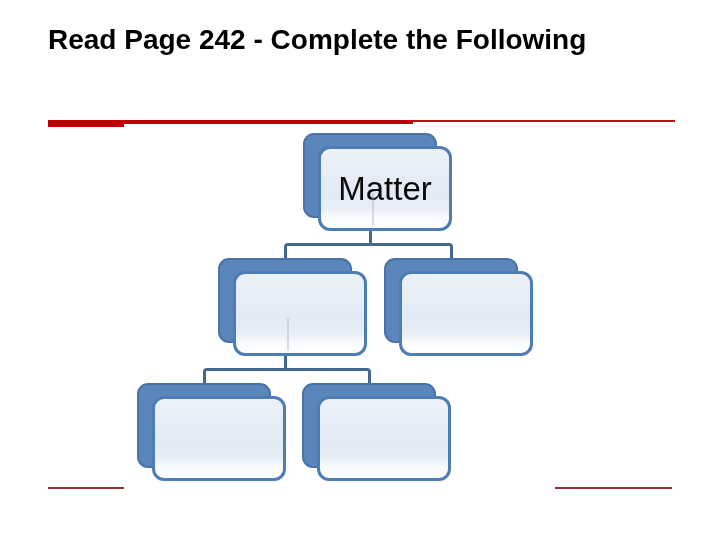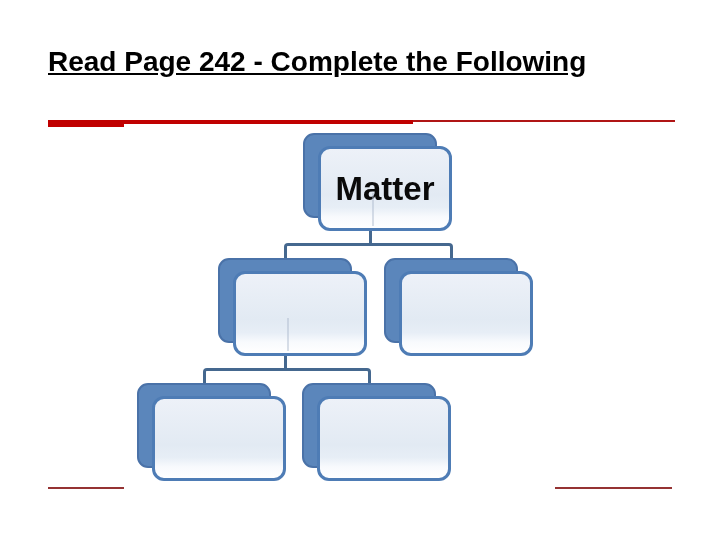--- a/index.html
+++ b/index.html
@@ -1,21 +1,21 @@
 <!DOCTYPE html>
 <html style="--accent-red: #c00000; --footer-red: #953333; --node-back: #5b86bb; --node-back-border: #4a72a8; --node-border: #4e7cb5; --node-fill-top: #edf1f8; --node-fill-mid: #e2eaf3; --connector: #45688f; --title-color: #000000;"><head>
 <meta charset="utf-8">
 <style>
   html,body{margin:0;padding:0;background:#888;}
   .slide{
     position:relative;width:720px;height:540px;background:#ffffff;
     overflow:hidden;font-family:"Liberation Sans",sans-serif;
   }
   
-  .title{position:absolute;left:48px;top:40px;color:var(--title-color);text-decoration:underline;}
+  .title{position:absolute;left:48px;top:18px;color:var(--title-color);}
   .title-line{font-size:28px;font-weight:bold;line-height:43px;white-space:nowrap;letter-spacing:0px;}
   
   .rule{position:absolute;background:var(--accent-red);}
   .rule-thick{left:48px;top:120px;width:76px;height:7px;}
   .rule-med{left:124px;top:120px;width:289px;height:4px;}
   .rule-thin{left:413px;top:120px;width:262px;height:1.5px;background:#b01515;}
   
   .footer-line{position:absolute;top:487px;height:1.5px;background:var(--footer-red);}
   .footer-left{left:48px;width:76px;}
   .footer-right{left:555px;width:117px;}
@@ -26,21 +26,21 @@
     position:absolute;left:0;top:0;width:134px;height:85px;
     background:var(--node-back);border:2px solid var(--node-back-border);
     border-radius:11px;box-sizing:border-box;
   }
   .node-front{
     position:absolute;left:15px;top:13px;width:134px;height:85px;
     border:3px solid var(--node-border);border-radius:12px;box-sizing:border-box;
     background:linear-gradient(180deg,var(--node-fill-top) 0%,var(--node-fill-mid) 58%,#e7eef6 74%,#f8fafd 86%,#ffffff 100%);
     display:flex;align-items:center;justify-content:center;
   }
-  .node-label{font-size:33px;font-weight:700;color:#0a0a0a;line-height:1;}
+  .node-label{font-size:33px;font-weight:400;color:#0a0a0a;line-height:1;}
   .showthrough{
     position:absolute;left:51px;top:44px;bottom:2px;width:2px;
     background:rgba(170,185,205,0.45);display:none;
   }
   .node.has-child .showthrough{display:block;}
   
   .stem{position:absolute;width:3px;background:var(--connector);}
   .stem-a{left:368.5px;top:230px;height:16px;}
   .stem-b{left:283.5px;top:355px;height:16px;}
   .branch{

